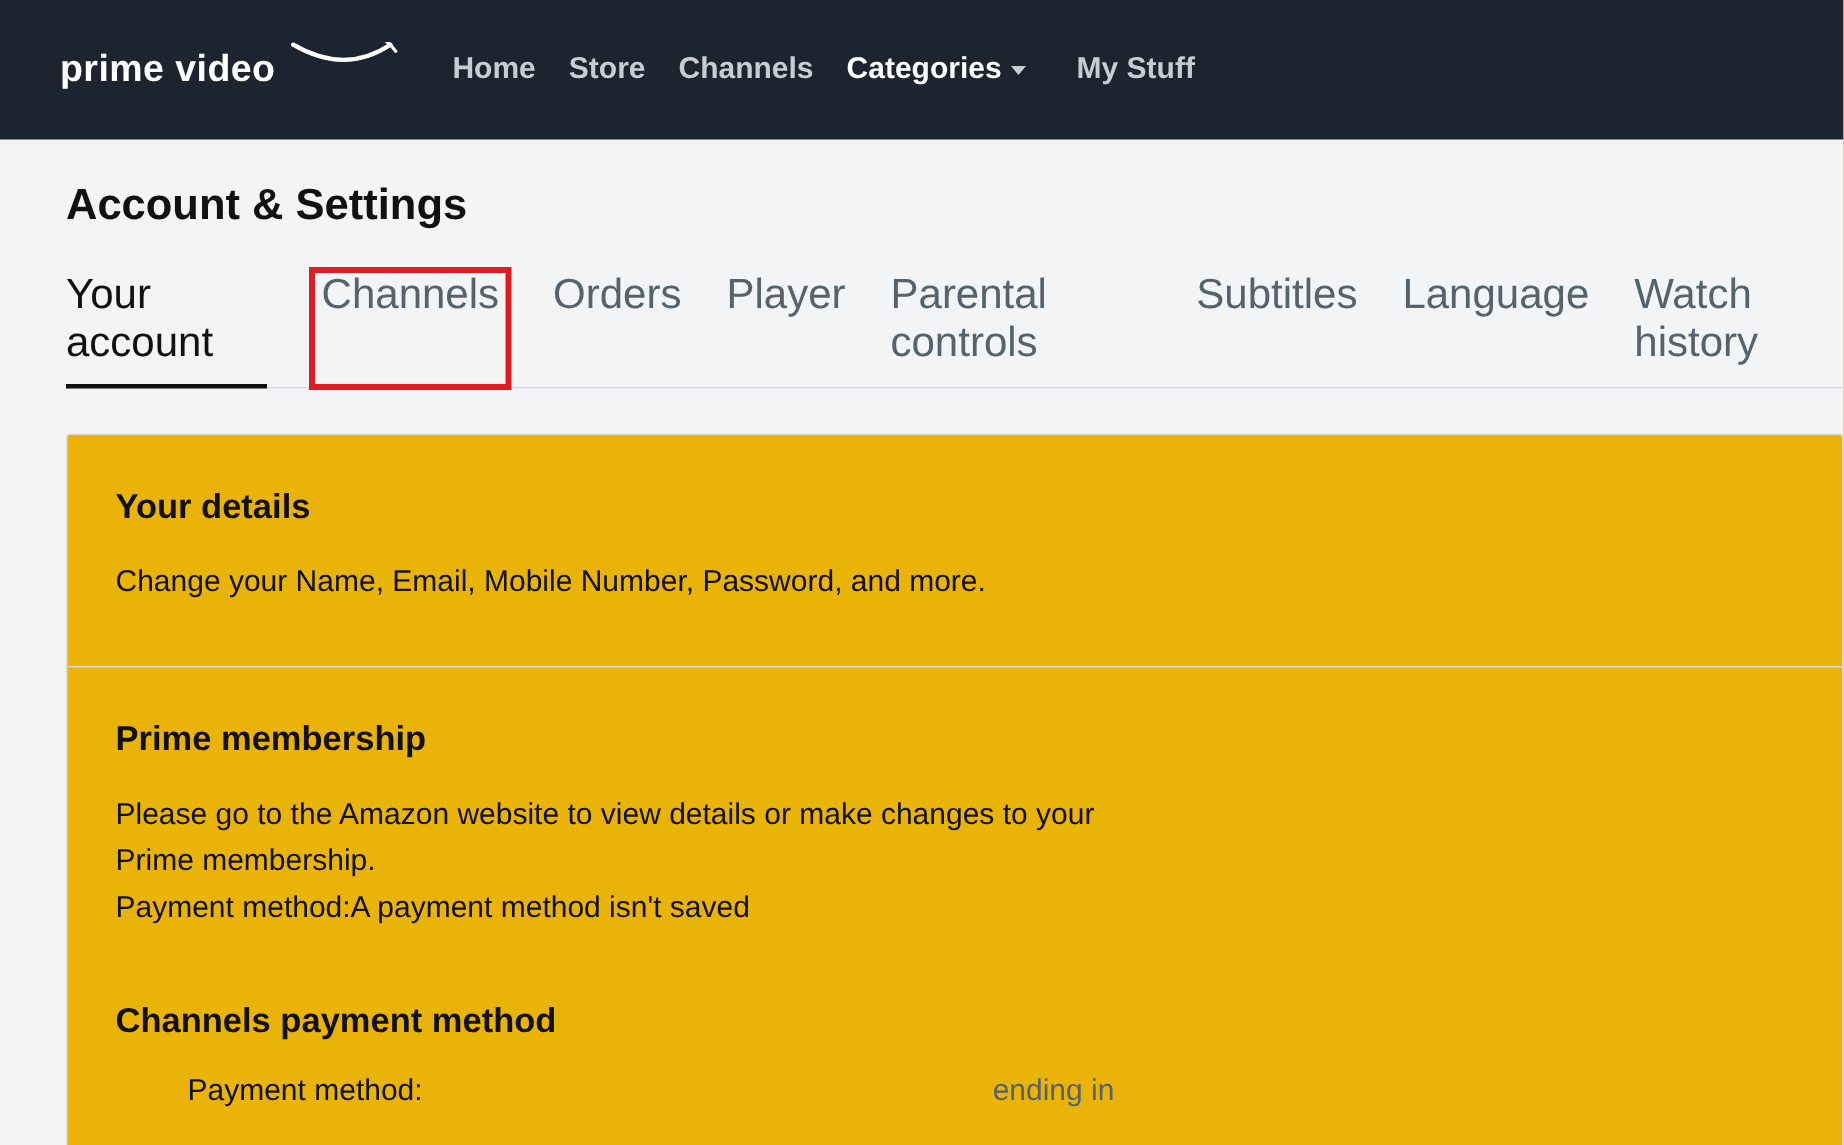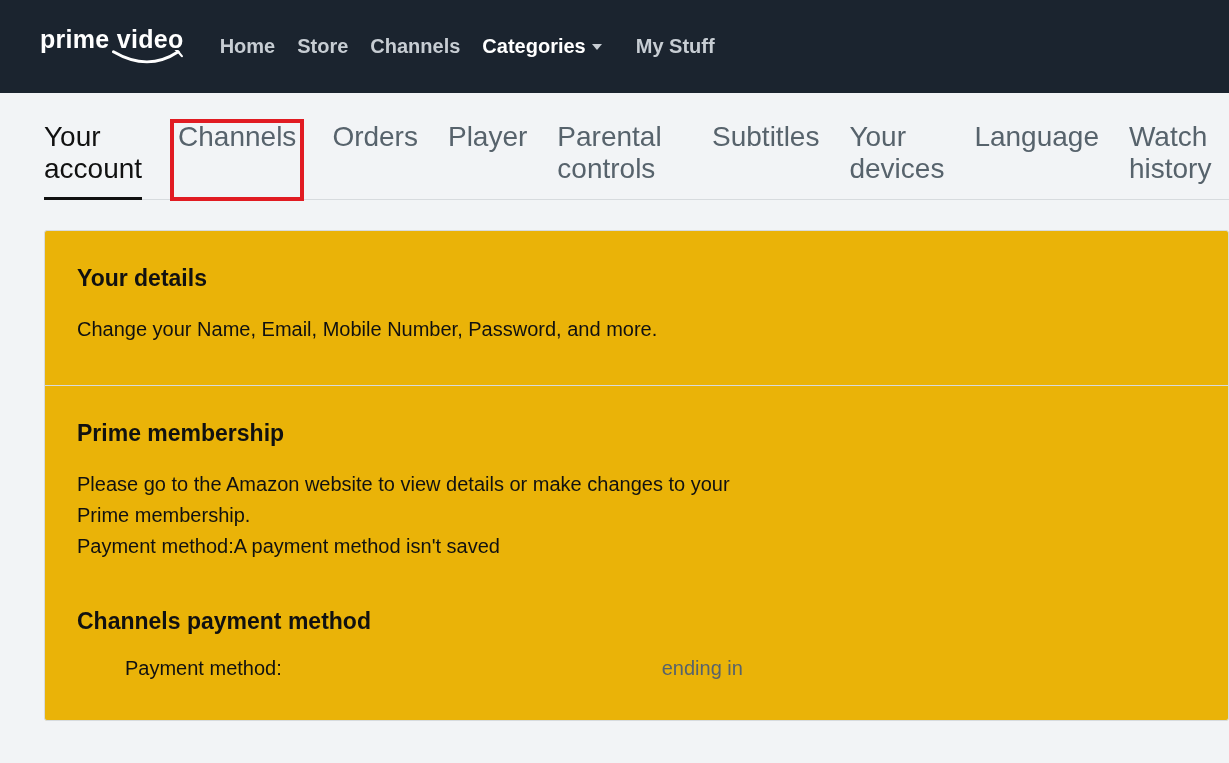--- a/index.html
+++ b/index.html
@@ -14,22 +14,22 @@
     .top-nav {
       background: #1b242f;
       height: 93px;
       display: flex;
       align-items: center;
       padding-left: 40px;
       gap: 28px;
     }
     .logo {
       display: flex;
-      flex-direction: column;
-      align-items: flex-end;
+      flex-direction: row;
+      align-items: flex-start;
       color: #fff;
       margin-right: 8px;
     }
     .logo-text {
       font-size: 25px;
       font-weight: 700;
       letter-spacing: .3px;
     }
     .logo-smile {
       width: 72px; height: 18px;
@@ -144,29 +144,29 @@
     <span class="nav-link">Channels</span>
     <span class="nav-link bold">
       <span>Categories</span>
       <span class="caret-down"></span>
     </span>
     <span class="nav-link mystuff">My Stuff</span>
   </div>
 </div>
 
 <div class="page">
+  <h1 class="page-title">Account &amp; Settings</h1>
 
   <div class="tab-row">
     <div class="tab active">Your account</div>
     <div class="tab highlight">Channels</div>
     <div class="tab">Orders</div>
     <div class="tab">Player</div>
     <div class="tab">Parental controls</div>
     <div class="tab">Subtitles</div>
-    <div class="tab">Your devices</div>
     <div class="tab">Language</div>
     <div class="tab">Watch history</div>
   </div>
 
   <div class="card">
 
     <div class="section">
       <h2>Your details</h2>
       <p class="desc">Change your Name, Email, Mobile Number, Password, and more.</p>
     </div>

